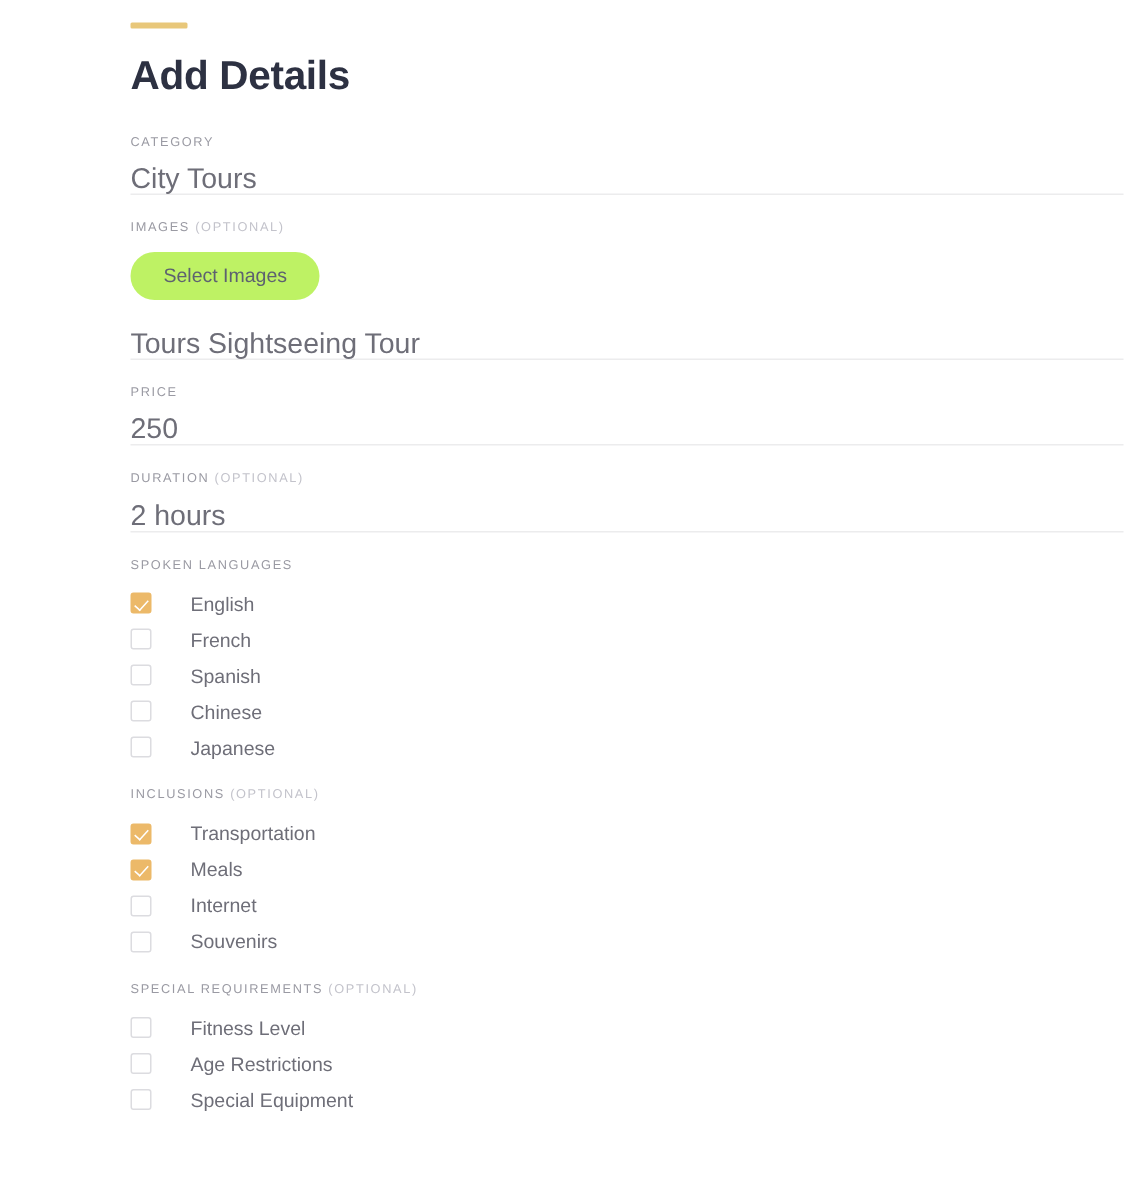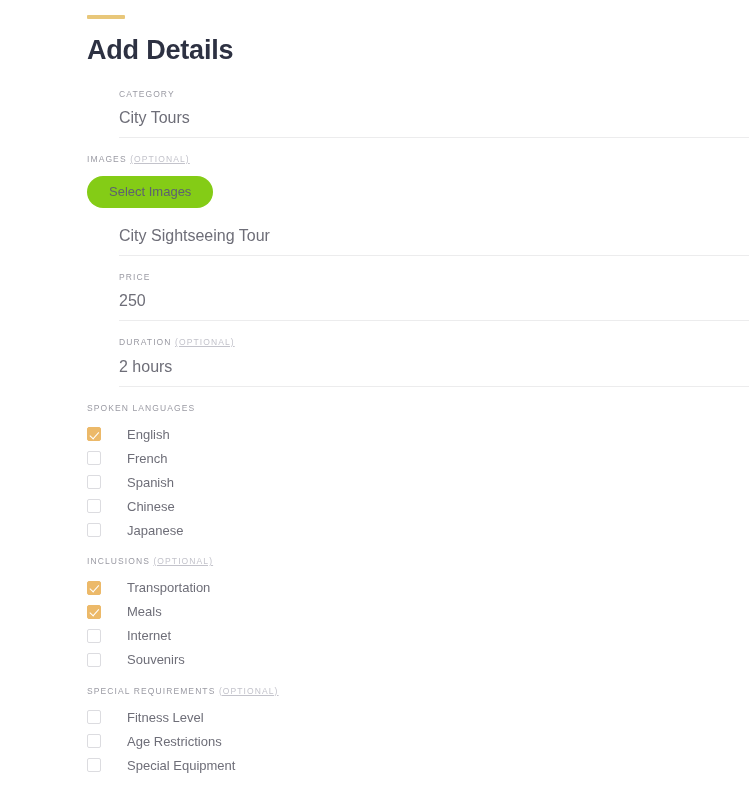--- a/index.html
+++ b/index.html
@@ -49,45 +49,42 @@
   .field-label {
     font-size: 8.5px;
     letter-spacing: 1.1px;
     color: #9a9aa3;
     text-transform: uppercase;
     margin-bottom: 12px;
     line-height: 1;
   }
   .field-label .optional {
     color: #c3c3cb;
-    text-decoration: underline;
   }
 
   
   .field {
     margin-bottom: 17px;
-    margin-left: 32px;
   }
   .field-value {
-    font-size: 16px;
+    font-size: 19px;
     color: #6e6e78;
     line-height: 1;
-    padding-bottom: 11px;
     border-bottom: 1px solid #ececed;
     margin-right: 0;
     width: 662px;
   }
 
   
   .images-field {
     margin-bottom: 20px;
   }
   .btn-pill {
     display: inline-block;
-    background: #84cc16;
+    background: #bef264;
     color: #5d6170;
     font-size: 13px;
     padding: 9px 22px 10px 22px;
     border: none;
     border-radius: 40px;
     font-family: "Liberation Sans", sans-serif;
     cursor: pointer;
     line-height: 1;
   }
 
@@ -155,21 +152,21 @@
 
     <div class="images-field">
       <div class="field-label">
         <span>IMAGES</span>
         <span class="optional">(OPTIONAL)</span>
       </div>
       <button class="btn-pill">Select Images</button>
     </div>
 
     <div class="field">
-      <div class="field-value">City Sightseeing Tour</div>
+      <div class="field-value">Tours Sightseeing Tour</div>
     </div>
 
     <div class="field">
       <div class="field-label">
         <span>PRICE</span>
         <span class="optional"></span>
       </div>
       <div class="field-value">250</div>
     </div>
 

